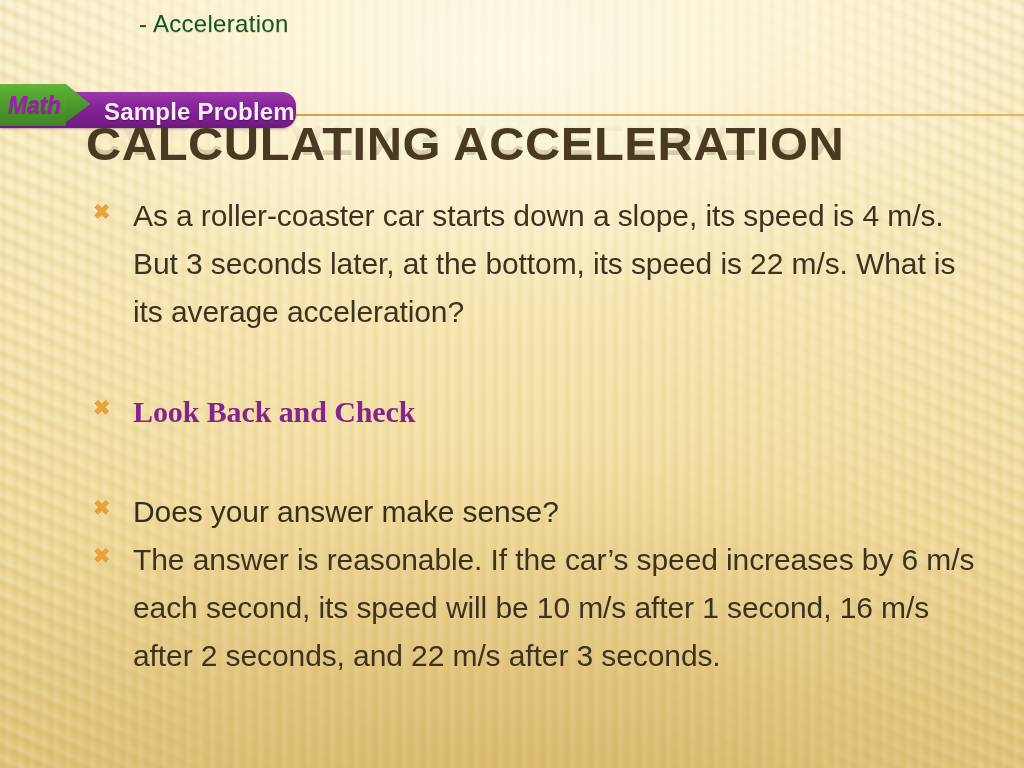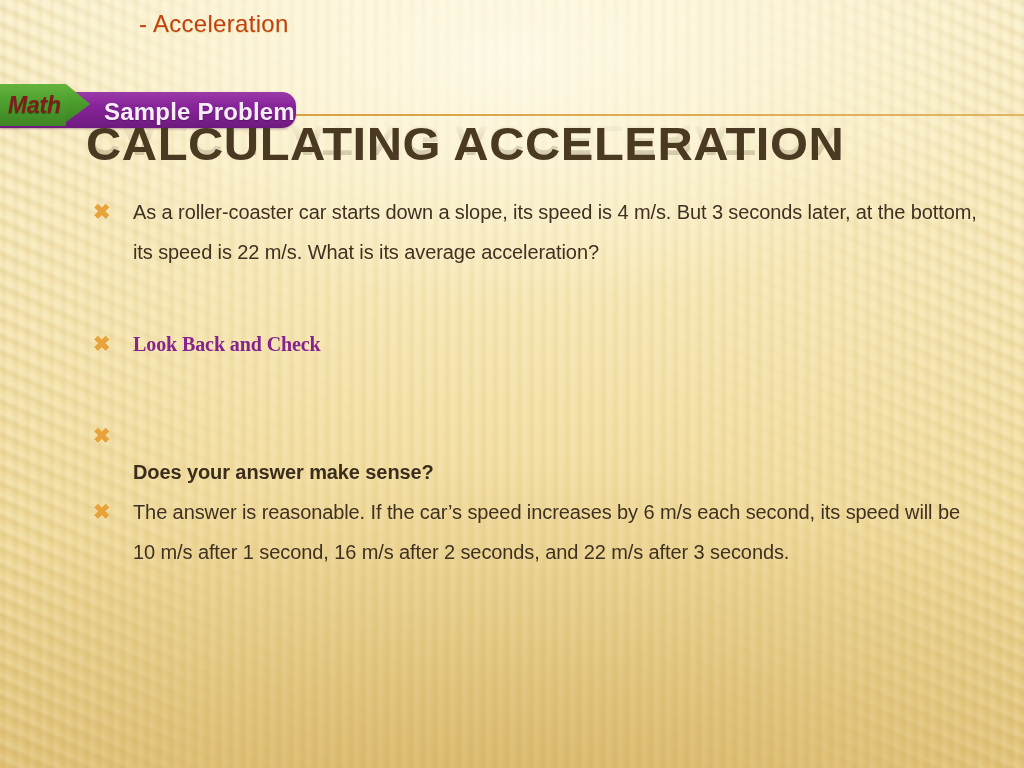--- a/index.html
+++ b/index.html
@@ -79,21 +79,21 @@
       radial-gradient(ellipse 120% 80% at 50% 110%,
         rgba(180,140,60,0.30) 0%, rgba(180,140,60,0) 62%);
   }
 
   
   .slide-header {
     position: absolute;
     left: 139px;
     top: 10px;
     font-size: 24px;
-    color: #c2410c;
+    color: #14532d;
     letter-spacing: .3px;
     text-shadow: 0 1px 1px rgba(210,180,110,.45);
     white-space: nowrap;
     text-align: center;
   }
 
   
   .banner {
     position: absolute;
     left: 0;
@@ -130,21 +130,21 @@
     height: 40px;
   }
   .banner-arrow svg { display: block; }
   .banner-label-math {
     position: absolute;
     left: 8px;
     top: 8px;
     font-size: 23px;
     font-weight: bold;
     font-style: italic;
-    color: #7f1d1d;
+    color: #a21caf;
     letter-spacing: -.2px;
     white-space: nowrap;
     text-shadow: 0 1px 1px rgba(20,70,10,.55);
   }
 
   
   .head-rule {
     position: absolute;
     left: 296px;
     top: 114px;
@@ -208,34 +208,33 @@
     font-size: 21px;
     font-weight: bold;
     color: #e8a33a;
     line-height: 40px;
     text-align: left;
     padding-left: 5px;
     text-shadow: 0 1px 0 rgba(255,255,255,.35);
   }
   .bullet-text {
     flex: 1 1 auto;
-    font-size: 20px;
-    line-height: 40px;
+    font-size: 30px;
+    line-height: 48px;
     color: #3f3122;
     letter-spacing: -.1px;
   }
   .bullet-text.purple {
     color: #86248f;
     font-weight: bold;
     font-family: Liberation Serif, serif;
   }
   .bullet-text.boldq {
     color: #3a2d1d;
-    font-weight: bold;
-    margin-top: 36px;
+    font-weight: normal;
   }
   .spacer-md { height: 52px; }
 </style>
 </head>
 <body>
 
 <div id="slide">
 
   <div class="bg-base"></div>
   <div class="bg-stripes-v"></div>

